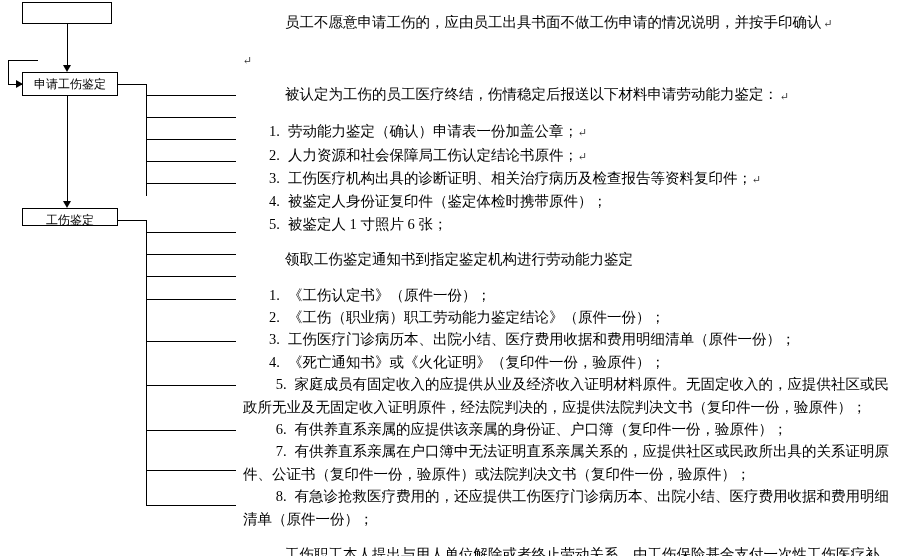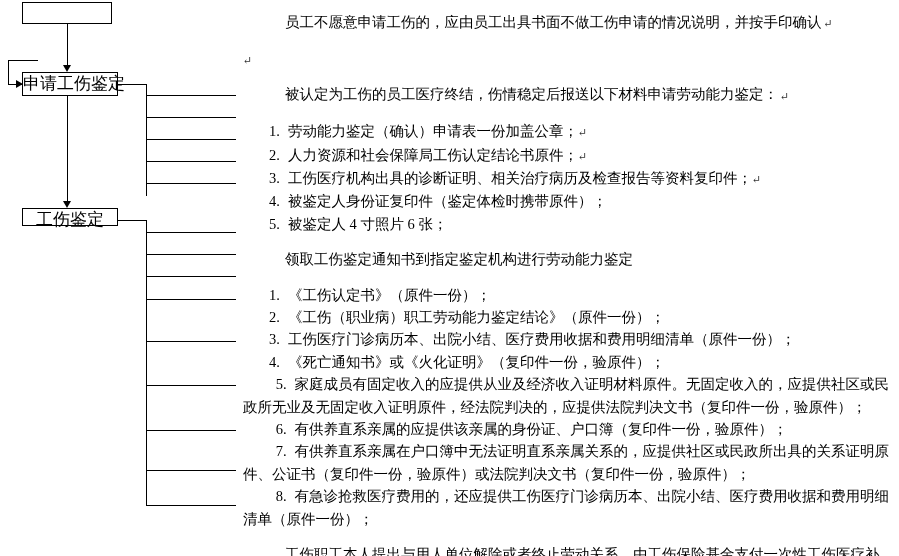--- a/index.html
+++ b/index.html
@@ -28,21 +28,21 @@
     top: 0;
     width: 250px;
     height: 556px;
   }
   .flow-box {
     position: absolute;
     box-sizing: border-box;
     border: 1px solid #000000;
     background: #ffffff;
     font-family: "Liberation Sans", "DejaVu Sans", sans-serif;
-    font-size: 17px;
+    font-size: 12px;
     line-height: 22px;
     text-align: center;
     white-space: nowrap;
     color: #000000;
   }
   #box-top {
     left: 22px;
     top: 2px;
     width: 90px;
     height: 22px;
@@ -196,21 +196,21 @@
       <span class="tiny-mark">↵</span>
     </div>
 
     <p class="para pmark">被认定为工伤的员工医疗终结，伤情稳定后报送以下材料申请劳动能力鉴定：</p>
 
     <ul class="numlist">
       <li><span class="li-ind">1.</span><span>劳动能力鉴定（确认）申请表一份加盖公章；</span><span class="tiny-mark">↵</span></li>
       <li><span class="li-ind">2.</span><span>人力资源和社会保障局工伤认定结论书原件；</span><span class="tiny-mark">↵</span></li>
       <li><span class="li-ind">3.</span><span>工伤医疗机构出具的诊断证明、相关治疗病历及检查报告等资料复印件；</span><span class="tiny-mark">↵</span></li>
       <li><span class="li-ind">4.</span><span>被鉴定人身份证复印件（鉴定体检时携带原件）；</span></li>
-      <li><span class="li-ind">5.</span><span>被鉴定人 4 寸照片 6 张；</span></li>
+      <li><span class="li-ind">5.</span><span>被鉴定人 1 寸照片 6 张；</span></li>
     </ul>
 
     <p class="para">领取工伤鉴定通知书到指定鉴定机构进行劳动能力鉴定</p>
 
     <ul class="numlist">
       <li><span class="li-ind">1.</span><span>《工伤认定书》（原件一份）；</span></li>
       <li><span class="li-ind">2.</span><span>《工伤（职业病）职工劳动能力鉴定结论》（原件一份）；</span></li>
       <li><span class="li-ind">3.</span><span>工伤医疗门诊病历本、出院小结、医疗费用收据和费用明细清单（原件一份）；</span></li>
       <li><span class="li-ind">4.</span><span>《死亡通知书》或《火化证明》（复印件一份，验原件）；</span></li>
       <li><span class="li-ind-wide">5.</span><span>家庭成员有固定收入的应提供从业及经济收入证明材料原件。无固定收入的，应提供社区或民政所无业及无固定收入证明原件，经法院判决的，应提供法院判决文书（复印件一份，验原件）；</span></li>

